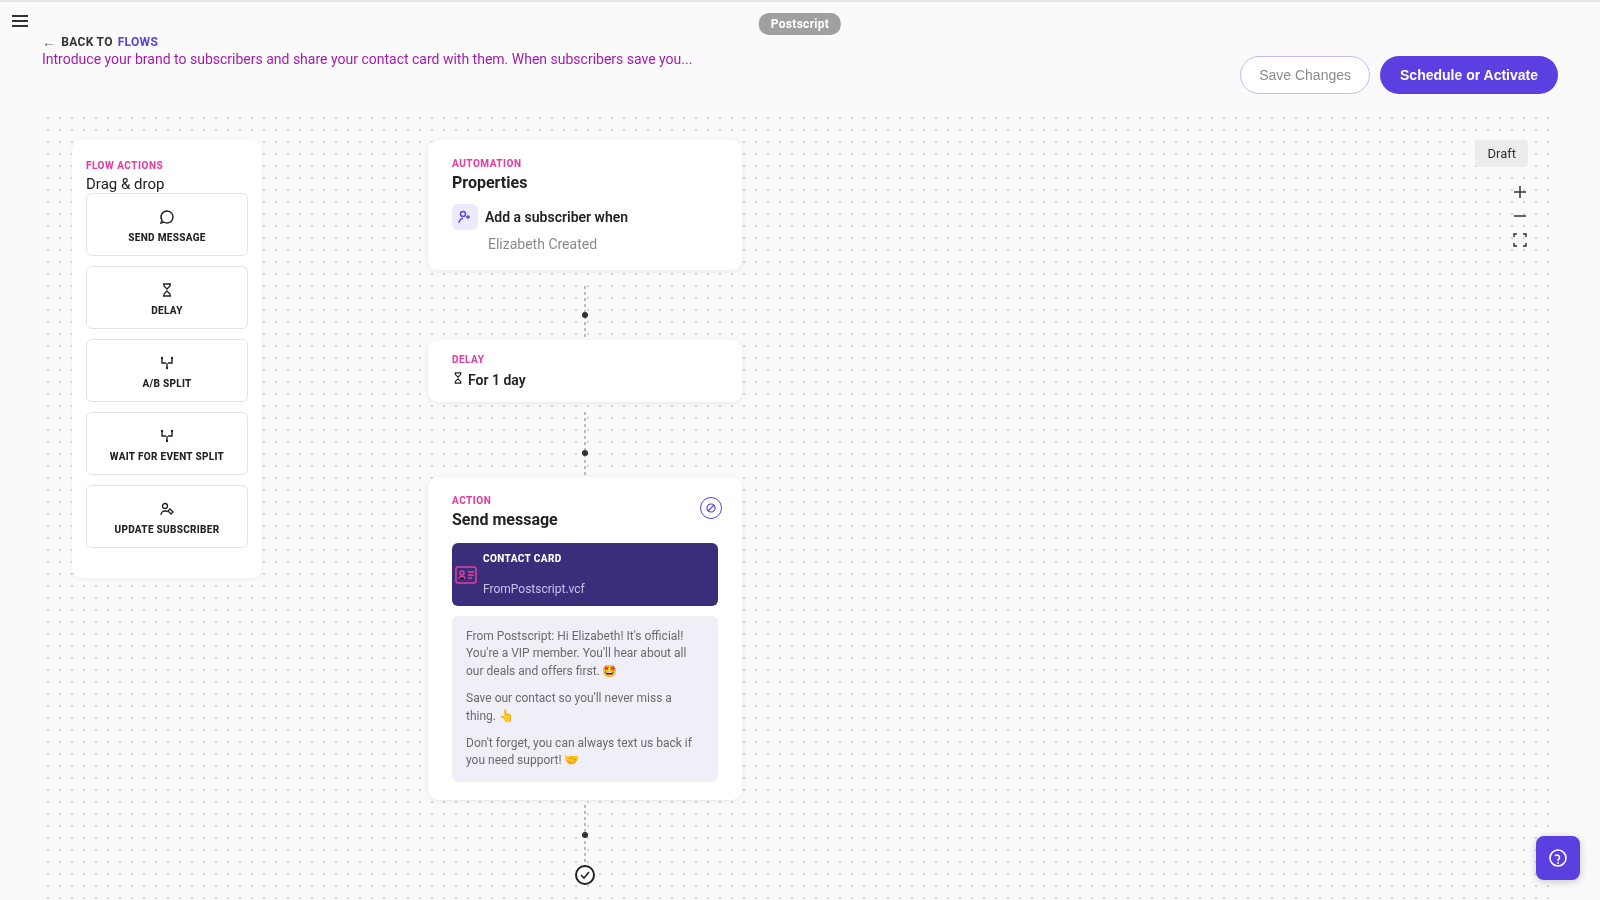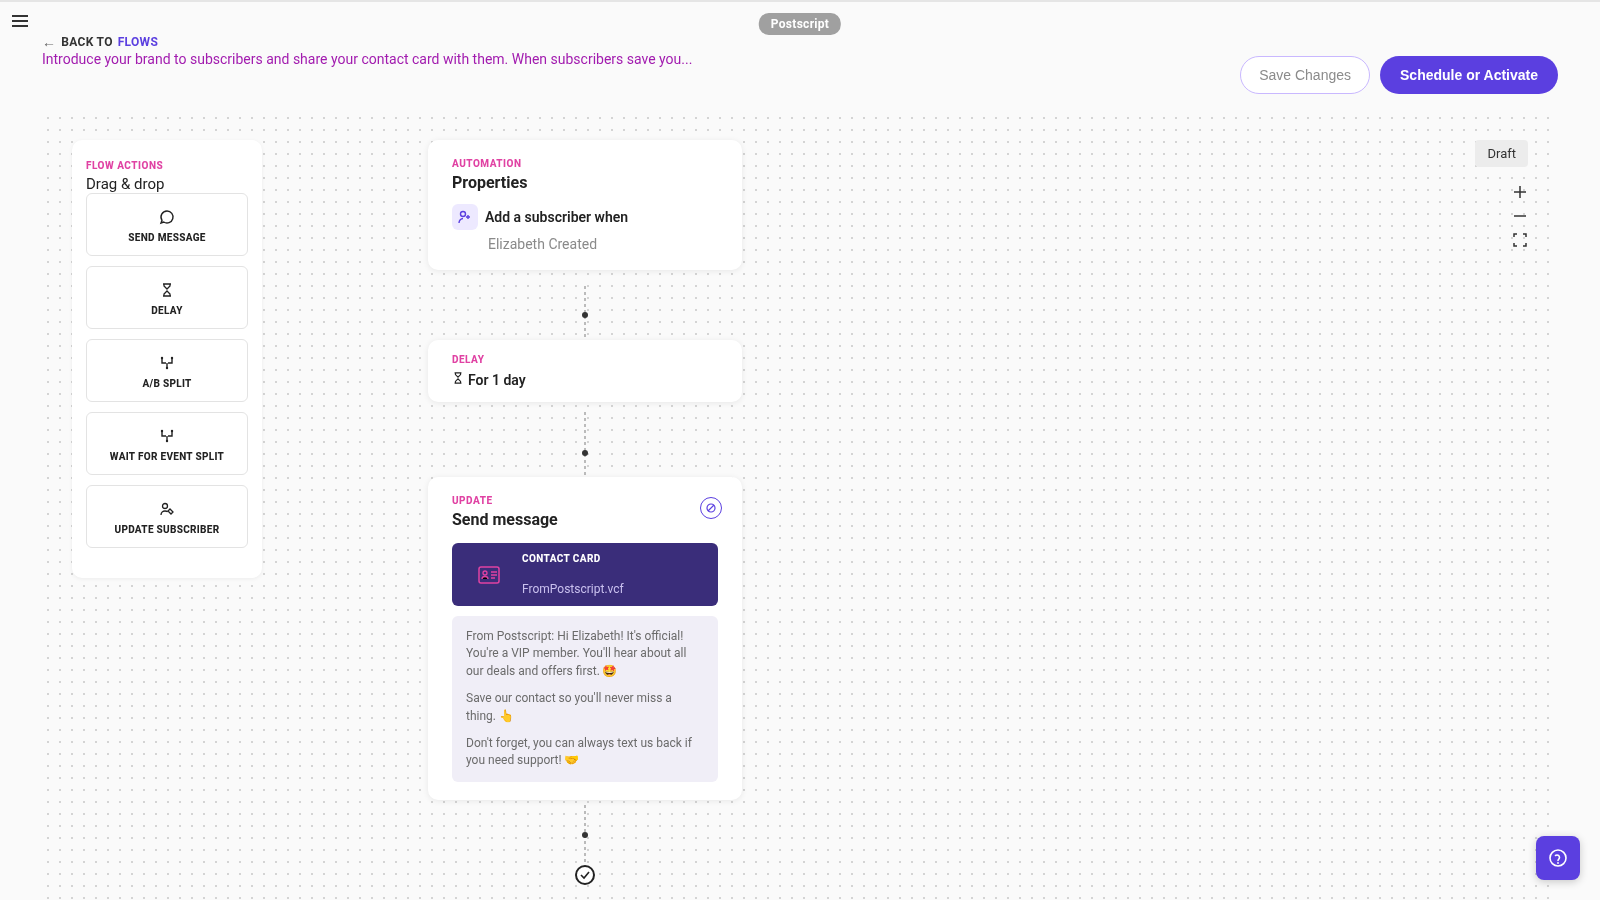--- a/index.html
+++ b/index.html
@@ -185,23 +185,23 @@
 .node3 .action-icon {
   position: absolute; top: 20px; right: 20px;
   width: 22px; height: 22px;
   border: 1.5px solid #5b3fe0;
   border-radius: 50%;
   display:flex; align-items:center; justify-content:center;
 }
 .contact-card {
   background: #3a2d7a;
   border-radius: 6px;
-  padding: 10px 24px;
+  padding: 10px 1px;
   margin-top: 14px;
-  display: flex; align-items: center; gap: 20px;
+  display: flex; align-items: center; gap: 4px;
 }
 .contact-card .cc-icon {
   width: 26px; height: 26px;
   display:flex; align-items:center; justify-content:center;
 }
 .contact-card .cc-title { font-size: 10px; font-weight: 800; letter-spacing: 0.4px; color: #fff; }
 .contact-card .cc-file { font-size: 12px; color: #c9c0ee; margin-top: 18px; }
 .msg-body {
   background: #f0eef7;
   border-radius: 6px;
@@ -384,21 +384,21 @@
   <div class="connector" style="top:300px; height:65px;"></div>
   <div class="connector-dot" style="top:338px;"></div>
 
   <div class="node node3">
     <div class="action-icon">
       <svg width="12" height="12" viewBox="0 0 12 12">
           <circle cx="6" cy="6" r="4" fill="none" stroke="#5b3fe0" stroke-width="1.2"></circle>
           <path d="M3 9L9 3" stroke="#5b3fe0" stroke-width="1.2"></path>
         </svg>
     </div>
-    <div class="node-label">UPDATE</div>
+    <div class="node-label">ACTION</div>
     <div class="node-title">Send message</div>
     <div class="contact-card">
       <div class="cc-icon">
         <svg width="22" height="18" viewBox="0 0 22 18">
             <rect x="1" y="1" width="20" height="16" rx="2" fill="none" stroke="#e042a3" stroke-width="1.5"></rect>
             <circle cx="7" cy="7" r="2" fill="none" stroke="#e042a3" stroke-width="1.3"></circle>
             <path d="M4 13c0-1.5 1.5-2.5 3-2.5s3 1 3 2.5M13 6h6M13 9h6M13 12h4" stroke="#e042a3" stroke-width="1.3"></path>
           </svg>
       </div>
       <div>

